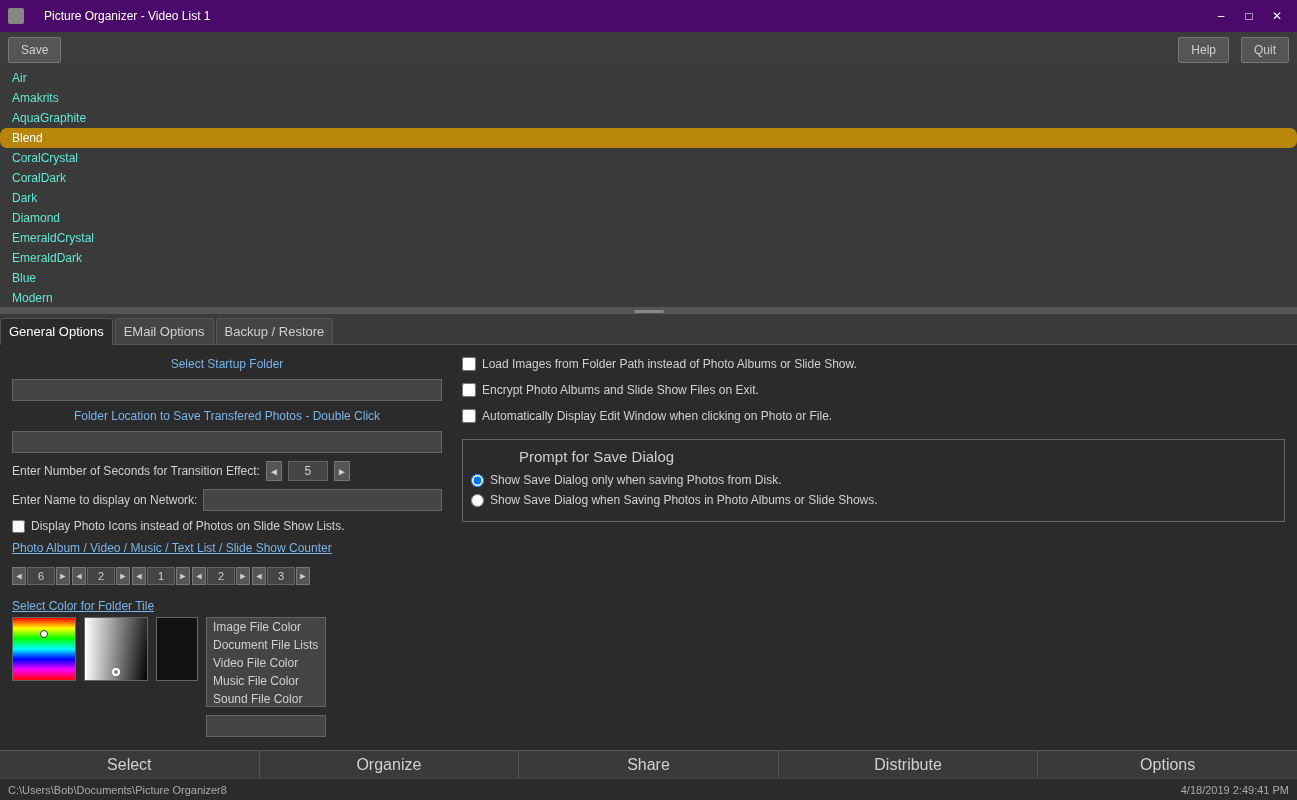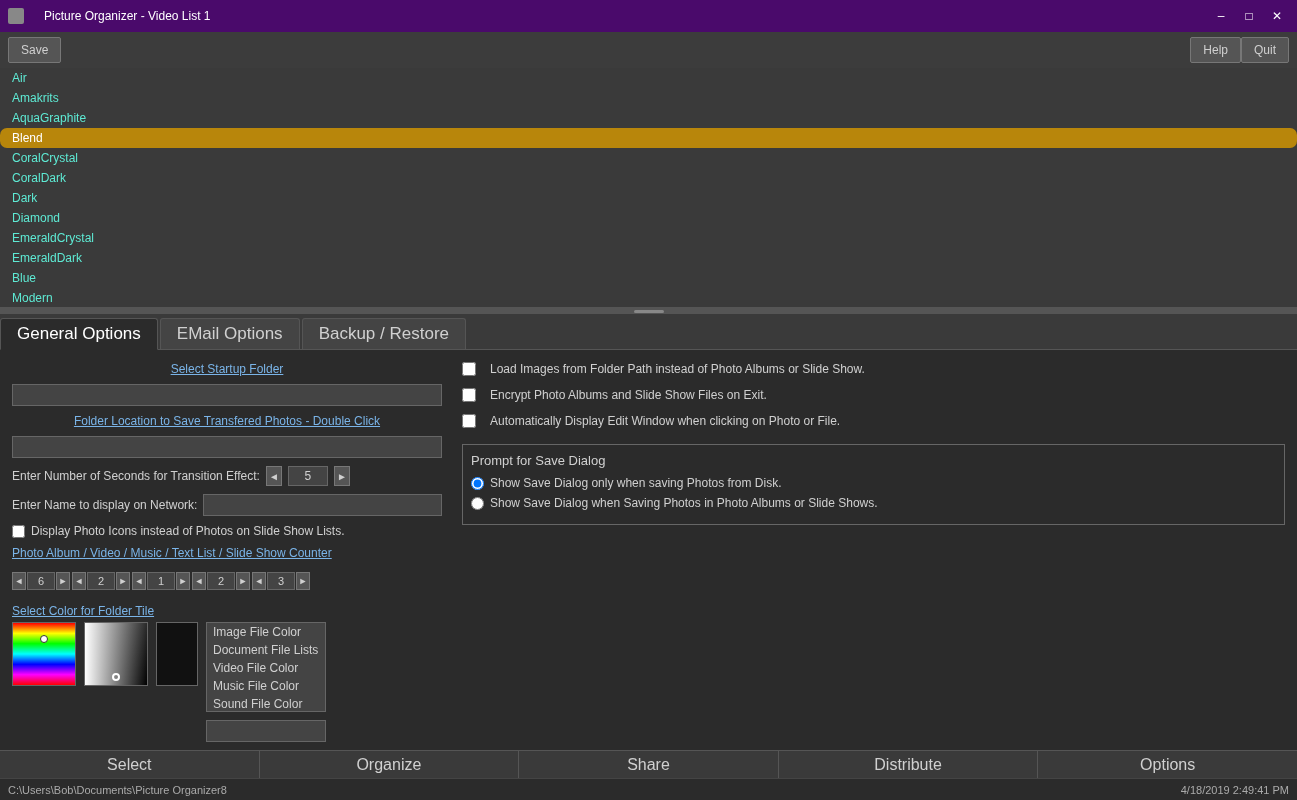--- a/index.html
+++ b/index.html
@@ -62,21 +62,21 @@
     .toolbar {
       background: #3c3c3c;
       height: 36px;
       display: flex;
       align-items: center;
       justify-content: space-between;
       padding: 0 8px;
       flex-shrink: 0;
     }
     .toolbar-left { display: flex; gap: 8px; }
-    .toolbar-right { display: flex; gap: 0; justify-content: space-between; }
+    .toolbar-right { display: flex; gap: 12px; justify-content: space-between; }
     .toolbar-btn {
       background: #555;
       border: 1px solid #777;
       color: #d0d0d0;
       padding: 5px 12px;
       cursor: pointer;
       font-size: 12px;
       border-radius: 2px;
     }
     .theme-list-item {
@@ -93,23 +93,23 @@
 
     
     .tabs {
       display: flex;
       background: #3a3a3a;
       border-bottom: 1px solid #555;
       padding-top: 4px;
       flex-shrink: 0;
     }
     .tab {
-      padding: 5px 16px;
-      cursor: pointer;
-      font-size: 17px;
+      padding: 5px 8px;
+      cursor: pointer;
+      font-size: 13px;
       border: 1px solid #555;
       border-bottom: none;
       background: #444;
       color: #d0d0d0;
       margin-right: 2px;
       border-radius: 3px 3px 0 0;
     }
     .tab.active {
       background: #2b2b2b;
       color: #fff;
@@ -134,21 +134,20 @@
     }
     .right-column {
       flex: 1;
       display: flex;
       flex-direction: column;
       gap: 8px;
     }
 
     .section-link {
       color: #7ab4e8;
-      text-decoration: underline;
       cursor: pointer;
       font-size: 12px;
       text-align: center;
     }
     .section-input {
       background: #444;
       border: 1px solid #666;
       color: #d0d0d0;
       padding: 3px 6px;
       width: 100%;
@@ -254,37 +253,38 @@
       height: 22px;
       padding: 2px 6px;
       font-size: 12px;
       margin-top: 4px;
     }
 
     
     .checkbox-option {
       display: flex;
       align-items: center;
-      gap: 14px;
+      gap: 6px;
       font-size: 12px;
       margin-bottom: 4px;
     }
     .checkbox-option input[type=checkbox] {
       width: 14px;
       height: 14px;
     }
 
     .prompt-box {
       border: 1px solid #666;
       padding: 8px;
       margin-top: 4px;
     }
     .prompt-box-title {
-      font-size: 13px;
+      font-size: 15px;
       margin-bottom: 8px;
+      margin-left: 48px;
     }
     .radio-option {
       display: flex;
       align-items: center;
       gap: 6px;
       font-size: 12px;
       margin-bottom: 6px;
     }
 
     

